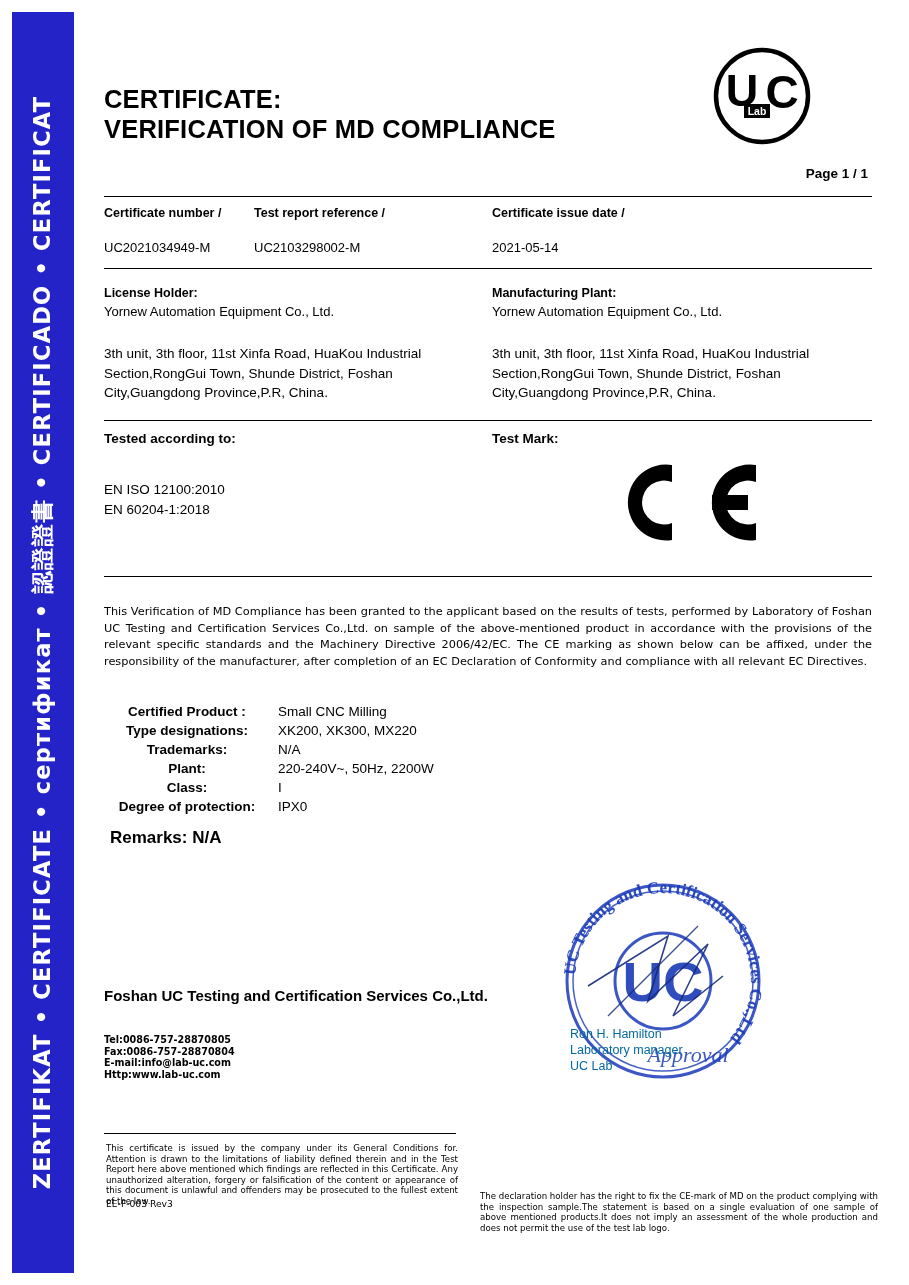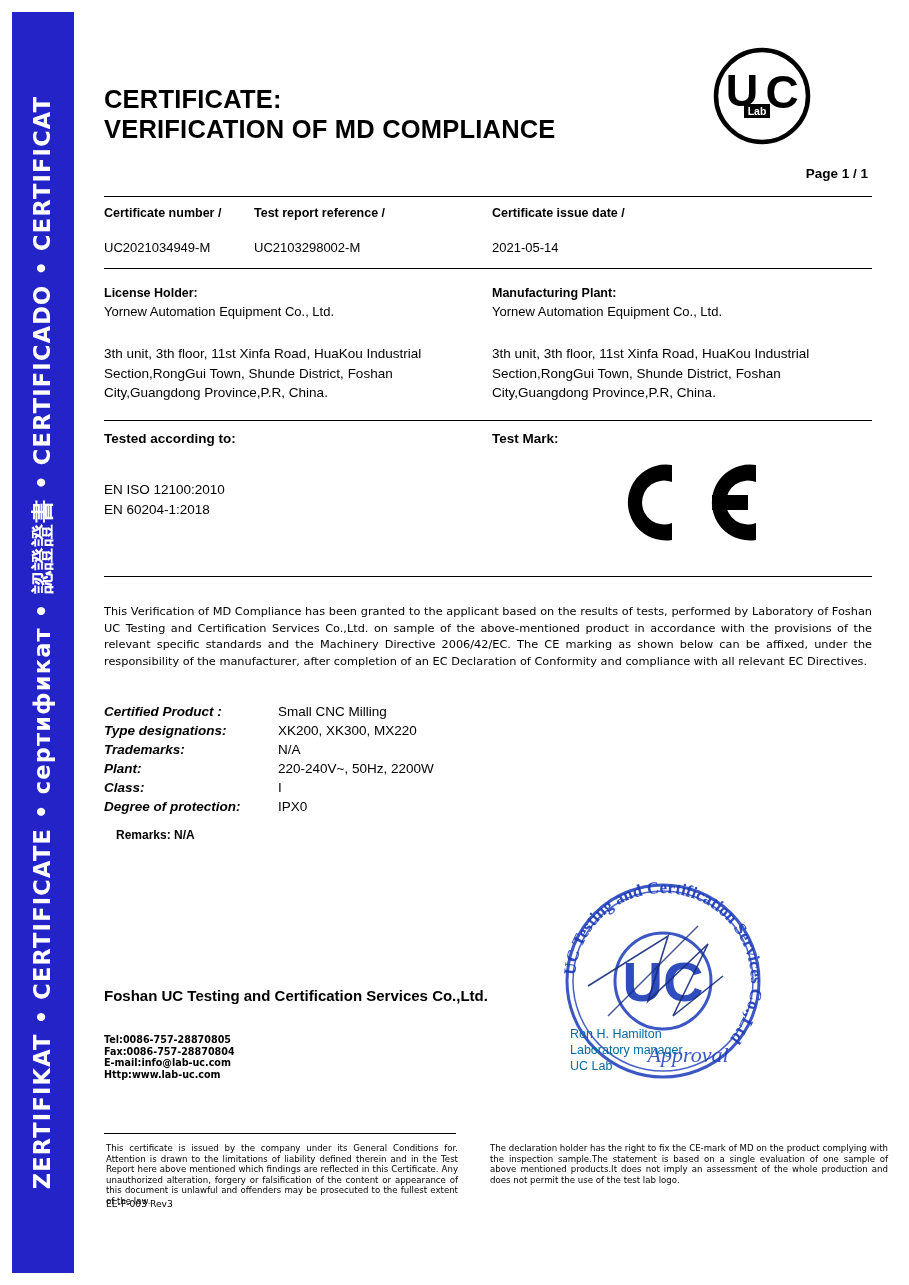--- a/index.html
+++ b/index.html
@@ -127,33 +127,32 @@
   .spec {
     position: absolute;
     left: 0;
     top: 702px;
     width: 460px;
     font-size: 13.5px;
   }
   .spec-row { display: flex; line-height: 19px; }
   .spec-key {
     width: 166px;
-    text-align: left;
-    font-weight: bold;
-    font-style: italic;
+    text-align: center;
+    font-weight: bold;
     padding-right: 8px;
     white-space: nowrap;
   }
   .spec-val { white-space: nowrap; }
 
   .remarks {
     position: absolute;
-    left: 12px;
+    left: 6px;
     top: 828px;
-    font-size: 12px;
+    font-size: 17px;
     font-weight: bold;
   }
 
   .cert-body {
     position: absolute;
     left: 0;
     top: 986px;
     font-size: 13.5px;
     font-weight: bold;
     line-height: 20px;
@@ -189,21 +188,21 @@
   }
   .foot-col {
     position: absolute;
     top: 1143px;
     font-size: 8.6px;
     line-height: 10.6px;
     font-family: "DejaVu Sans", sans-serif;
     text-align: justify;
   }
   .foot-left { left: 2px; width: 352px; }
-  .foot-right { left: 386px; width: 398px; }
+  .foot-right { left: 376px; width: 398px; margin-top: 48px; }
   .doc-code {
     position: absolute;
     left: 2px;
     top: 1198px;
     font-size: 9.2px;
     font-family: "DejaVu Sans", sans-serif;
   }
   .sep-left {
     position: absolute;
     left: 0;

